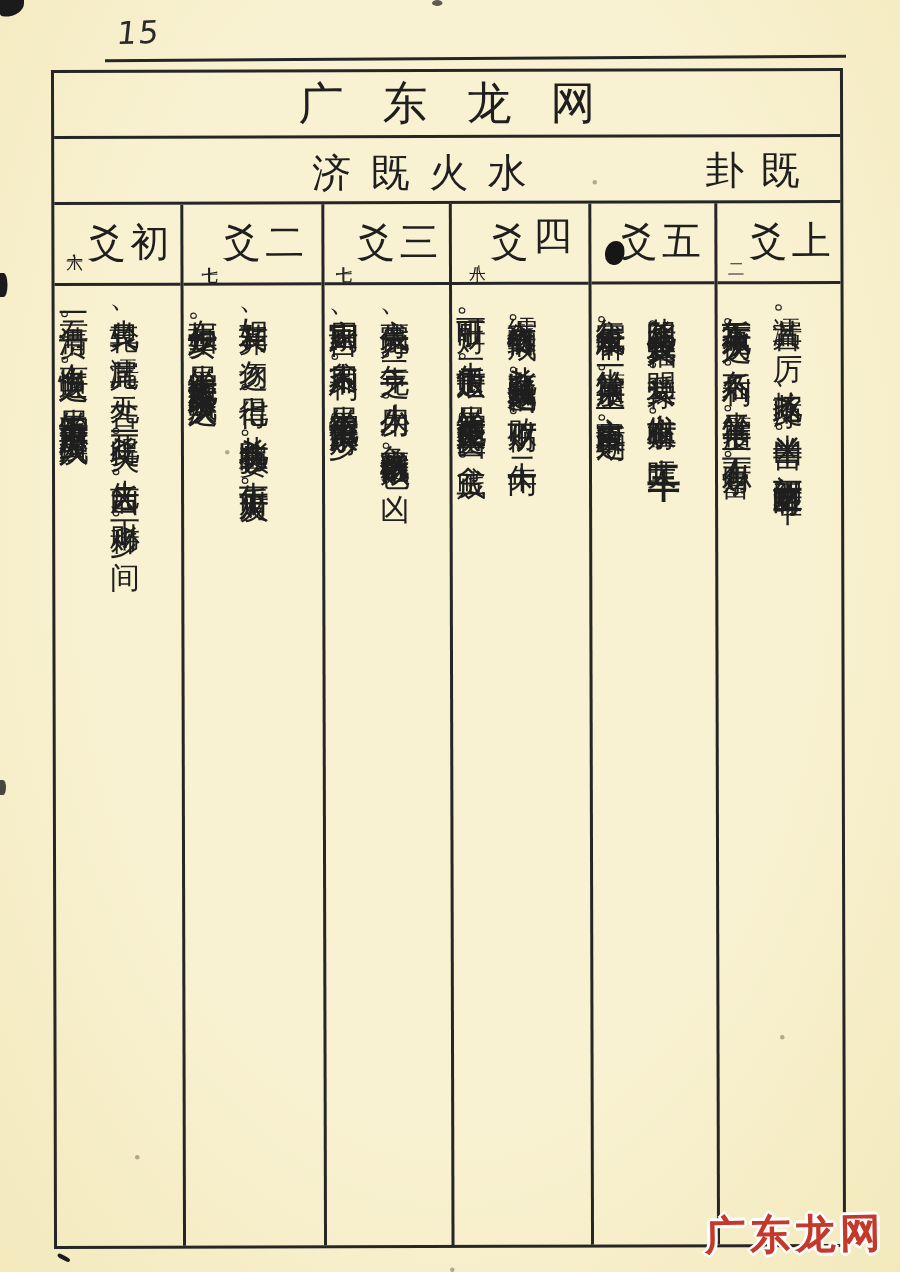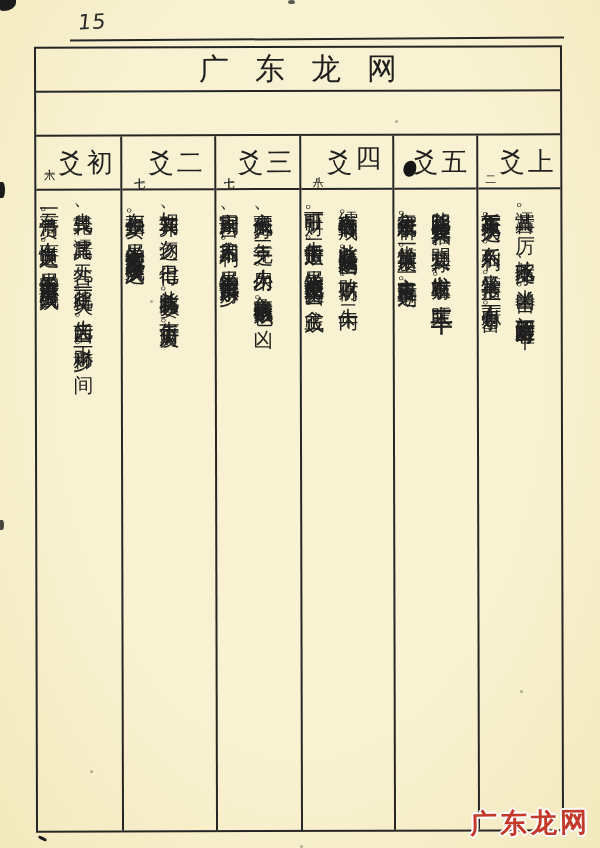--- a/index.html
+++ b/index.html
@@ -94,20 +94,22 @@
   <div class="pagenum">15</div>
   <div class="toprule"></div>
 
   <div class="table">
 
     <div class="row-title">
       <span>广东龙网</span>
     </div>
 
     <div class="row-hex">
+      <span class="hex-name">济既火水</span>
+      <span class="hex-label">卦既</span>
     </div>
 
     <div class="cols">
 
       <div class="col bordered" style="width:86px">
         <div class="hcell">
           <span class="hdeg" style="margin-top:-6px">十六</span>
           <span class="hyao">爻</span>
           <span class="hname">初</span>
         </div>

